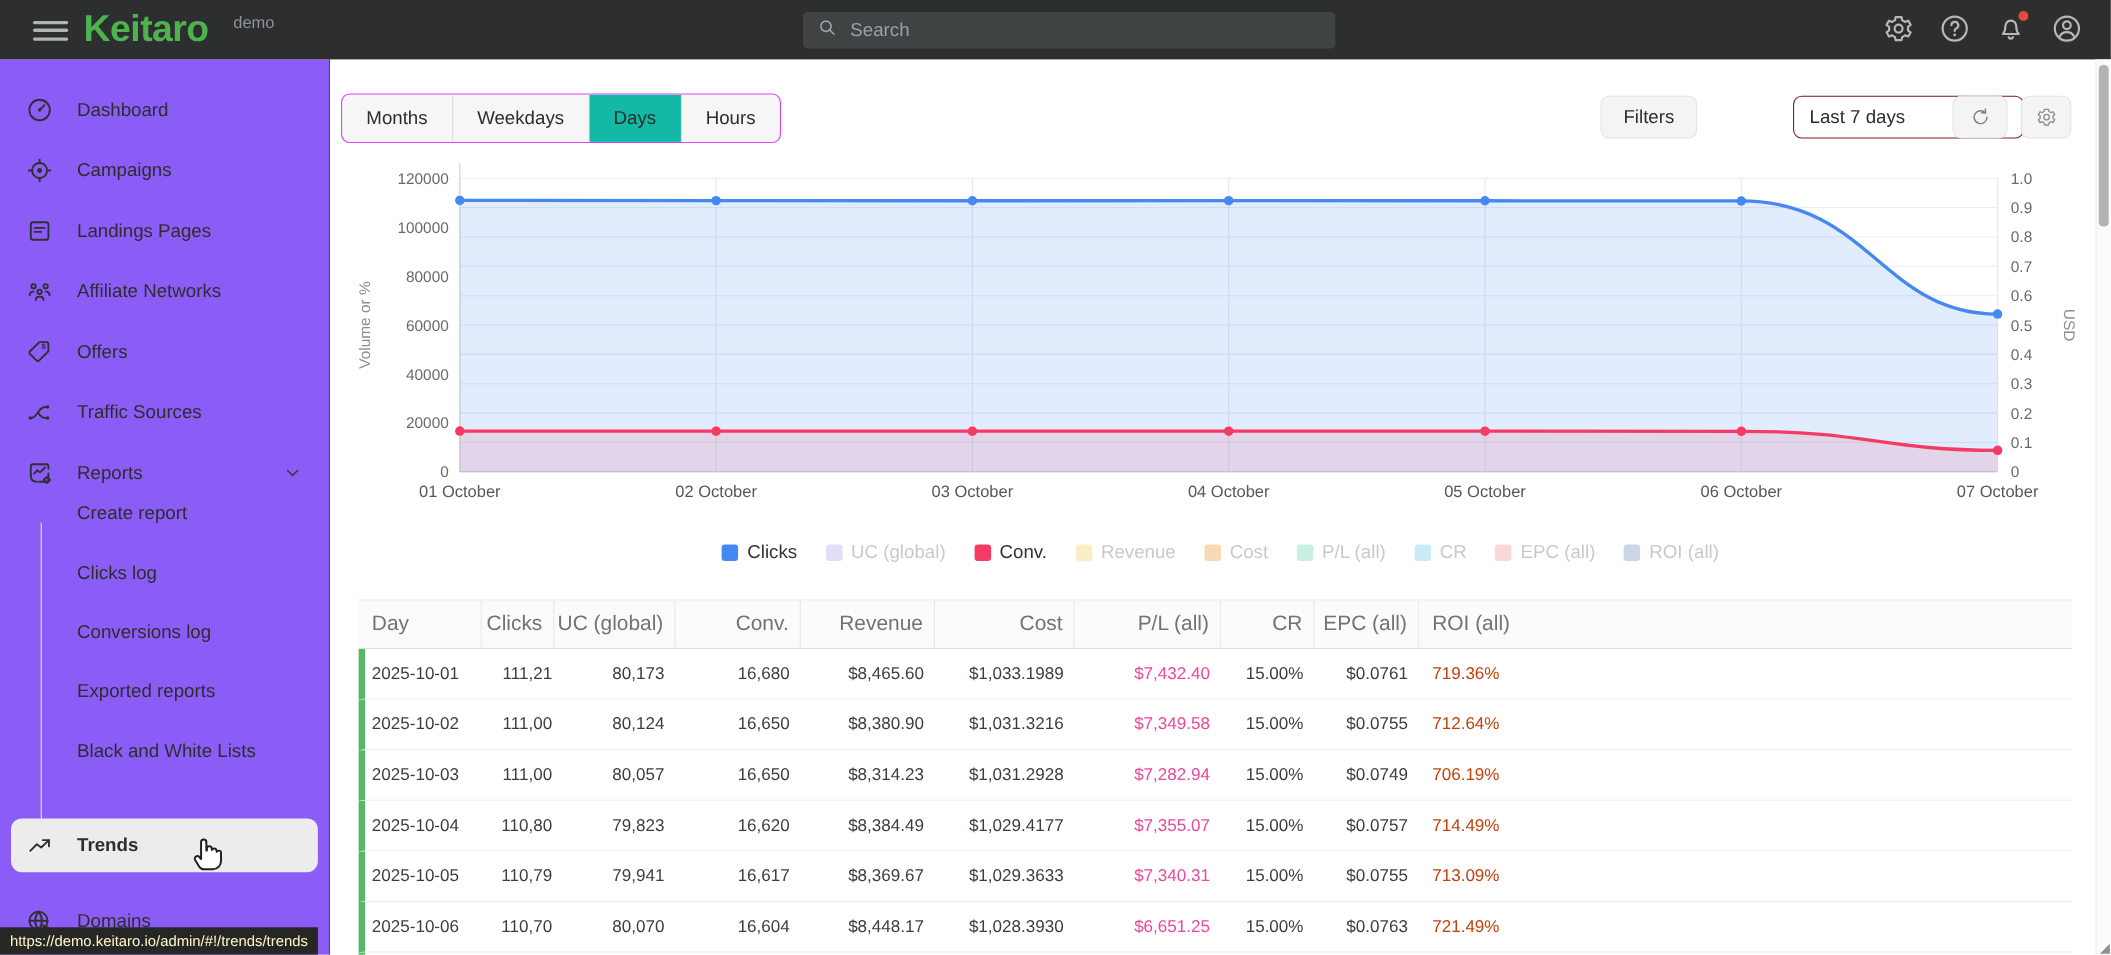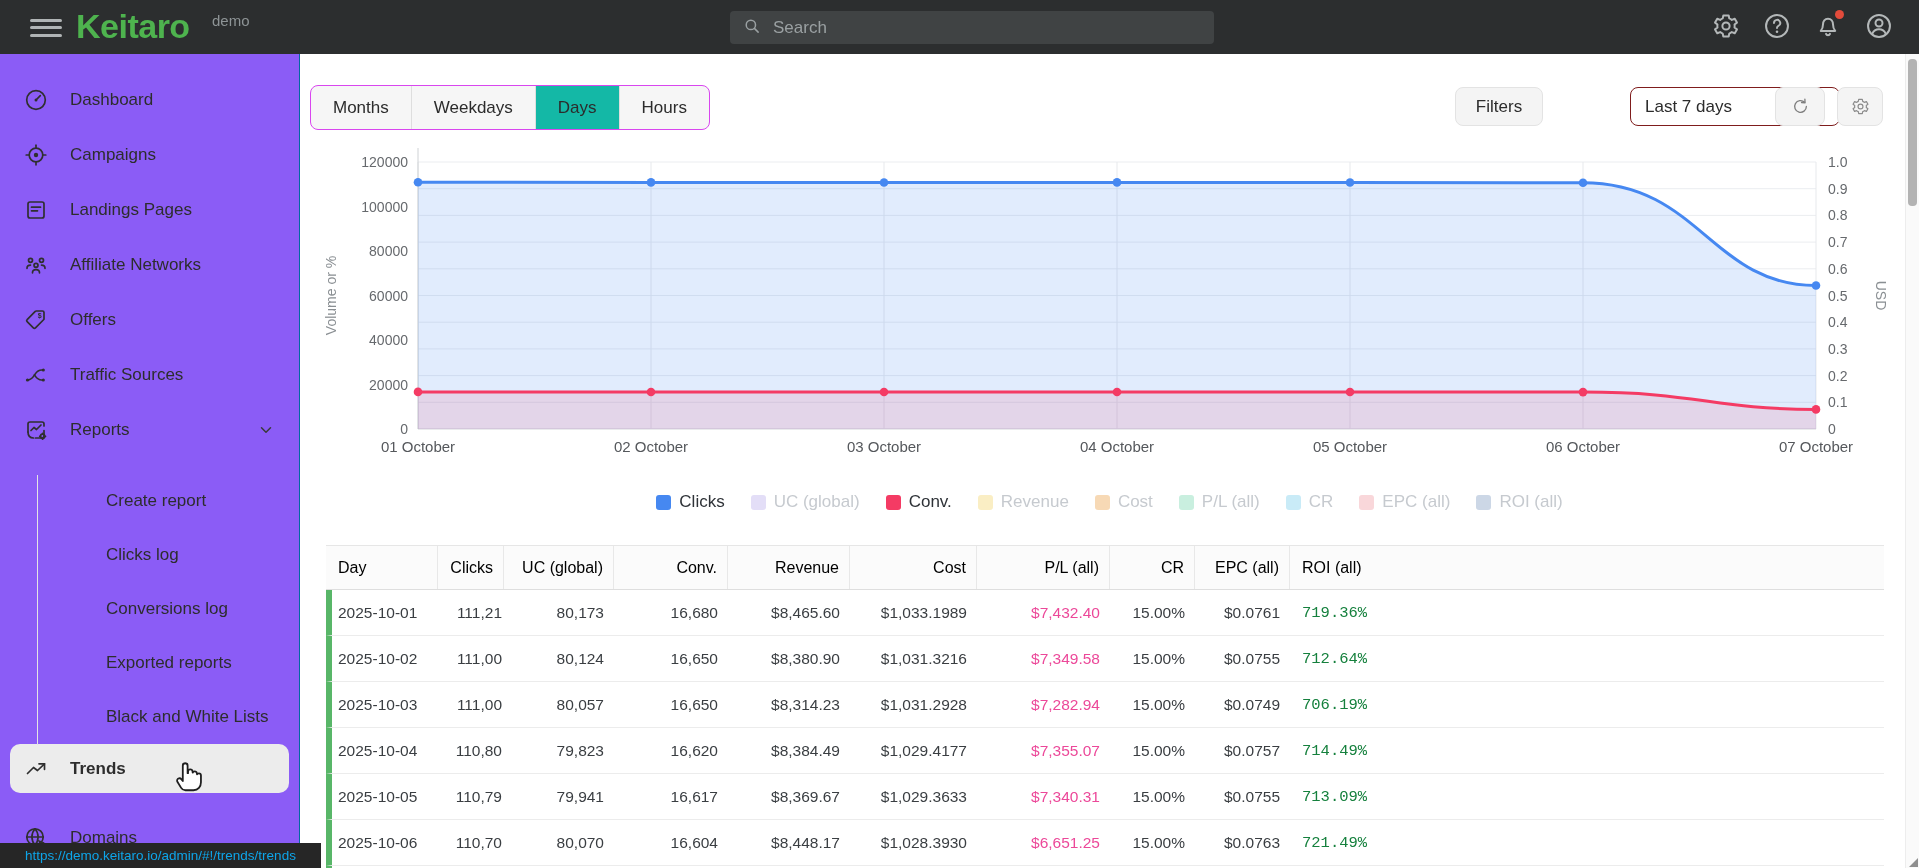--- a/index.html
+++ b/index.html
@@ -22,21 +22,21 @@
   .icon-btn{width:30px;height:30px;color:#b4b8b9;position:relative;cursor:pointer;}
   .bell-dot{position:absolute;top:-2px;right:0px;width:9px;height:9px;border-radius:50%;background:#e24b3b;}
 
   
   .sidebar{position:absolute;left:0;top:54px;width:300px;bottom:0;background:#8b5cf6;border-right:1px solid #0369a1;
            box-sizing:border-box;padding-top:18px;z-index:2;}
   .side-item{height:55px;display:flex;align-items:center;padding-left:24px;font-size:17px;color:#2d2d2d;cursor:pointer;}
   .side-item .ic{width:24px;height:24px;margin-right:22px;color:#2f2f2f;flex:none;}
   .side-item .chev{margin-left:auto;margin-right:24px;color:#3a3a3a;width:18px;height:18px;}
   .side-item.active{background:#ececec;border-radius:10px;margin:17px 10px;padding-left:14px;height:49px;font-weight:bold;}
-  .side-sub{height:54px;display:flex;align-items:flex-end;padding-left:70px;font-size:17px;color:#2d2d2d;cursor:pointer;margin-left:36px;}
+  .side-sub{height:54px;display:flex;align-items:flex-start;padding-left:70px;font-size:17px;color:#2d2d2d;cursor:pointer;}
   .guide{position:absolute;left:37px;top:421px;height:270px;width:1px;background:#e4e4e4;}
 
   
   .main{position:absolute;left:300px;top:54px;right:0;bottom:0;background:#fff;}
   .tabs{position:absolute;left:10px;top:31px;display:flex;border:1px solid #d946ef;border-radius:8px;
         background:#f6f6f6;overflow:hidden;height:45px;box-sizing:border-box;}
   .tab{padding:0 22px;display:flex;align-items:center;font-size:17px;color:#2c2c2c;border-right:1px solid #dedede;cursor:pointer;}
   .tab:last-child{border-right:none;}
   .tab.active{background:#14b8a6;}
   .filters-btn{position:absolute;left:1155px;top:33px;width:88px;height:39px;background:#f4f4f4;border:1px solid #e3e3e3;
@@ -51,38 +51,38 @@
 
   #chart-svg{position:absolute;left:0;top:76px;font-family:"Liberation Sans",sans-serif;}
 
   .legend{position:absolute;left:0;top:438px;width:1619px;display:flex;justify-content:center;gap:26px;}
   .legend-item{display:flex;align-items:center;gap:8px;font-size:17px;cursor:pointer;white-space:nowrap;}
   .legend-item .sw{width:15px;height:15px;border-radius:3px;flex:none;}
 
   
   .table{position:absolute;left:26px;top:491px;width:1558px;border-top:1px solid #e6e6e6;}
   .thead{display:grid;grid-template-columns:112px 66px 110px 114px 122px 127px 133px 85px 95px 1fr;height:43px;
-         background:#fbfbfb;border-bottom:1px solid #dedede;color:#000000;font-size:16px;}
+         background:#fbfbfb;border-bottom:1px solid #dedede;color:#737373;font-size:19px;}
   .th{display:flex;align-items:center;justify-content:flex-end;padding-right:10px;border-right:1px solid #e8e8e8;box-sizing:border-box;}
   .th.first{justify-content:flex-start;padding-left:12px;}
   .th.last{border-right:none;justify-content:flex-start;padding-left:12px;}
   .trow{display:grid;grid-template-columns:106px 66px 110px 114px 122px 127px 133px 85px 95px 1fr;height:45px;
         border-bottom:1px solid #ececec;border-left:6px solid #58b668;font-size:15.5px;color:#3a3e42;background:#fff;}
   .td{display:flex;align-items:center;justify-content:flex-end;padding-right:10px;overflow:hidden;white-space:nowrap;box-sizing:border-box;}
   .td.day{justify-content:flex-start;padding-left:6px;}
   .td.clicks{padding-right:2px;}
   .td.green{color:#ec4899;}
-  .td.roi{justify-content:flex-start;padding-left:12px;color:#15803d;font-family:Liberation Mono, monospace;}
+  .td.roi{justify-content:flex-start;padding-left:12px;color:#c2410c;}
 
   
   .scrollbar{position:absolute;right:0;top:54px;width:13px;bottom:0;background:#fafafa;border-left:1px solid #ededed;z-index:7;}
   .scroll-thumb{position:absolute;left:2px;right:2px;top:5px;height:147px;background:#b3b3b3;border-radius:4px;cursor:pointer;}
   .scroll-corner{position:absolute;right:1px;bottom:1px;width:0;height:0;border-left:9px solid transparent;border-bottom:9px solid #8f8f8f;}
-  .statusbar{position:absolute;left:0;bottom:0;height:25px;background:#262626;color:#0ea5e9;font-size:13.5px;
-             display:flex;align-items:center;padding:0 25px;z-index:10;}
+  .statusbar{position:absolute;left:0;bottom:0;height:25px;background:#262626;color:#fef9c3;font-size:13.5px;
+             display:flex;align-items:center;padding:0 9px;z-index:10;}
   .cursor{position:absolute;left:172px;top:756px;width:36px;height:40px;z-index:99;pointer-events:none;}
 </style>
 </head>
 <body>
 
 <div class="topbar">
   <div class="hamburger">
     <div class="bar"></div>
       <div class="bar"></div>
       <div class="bar"></div>

